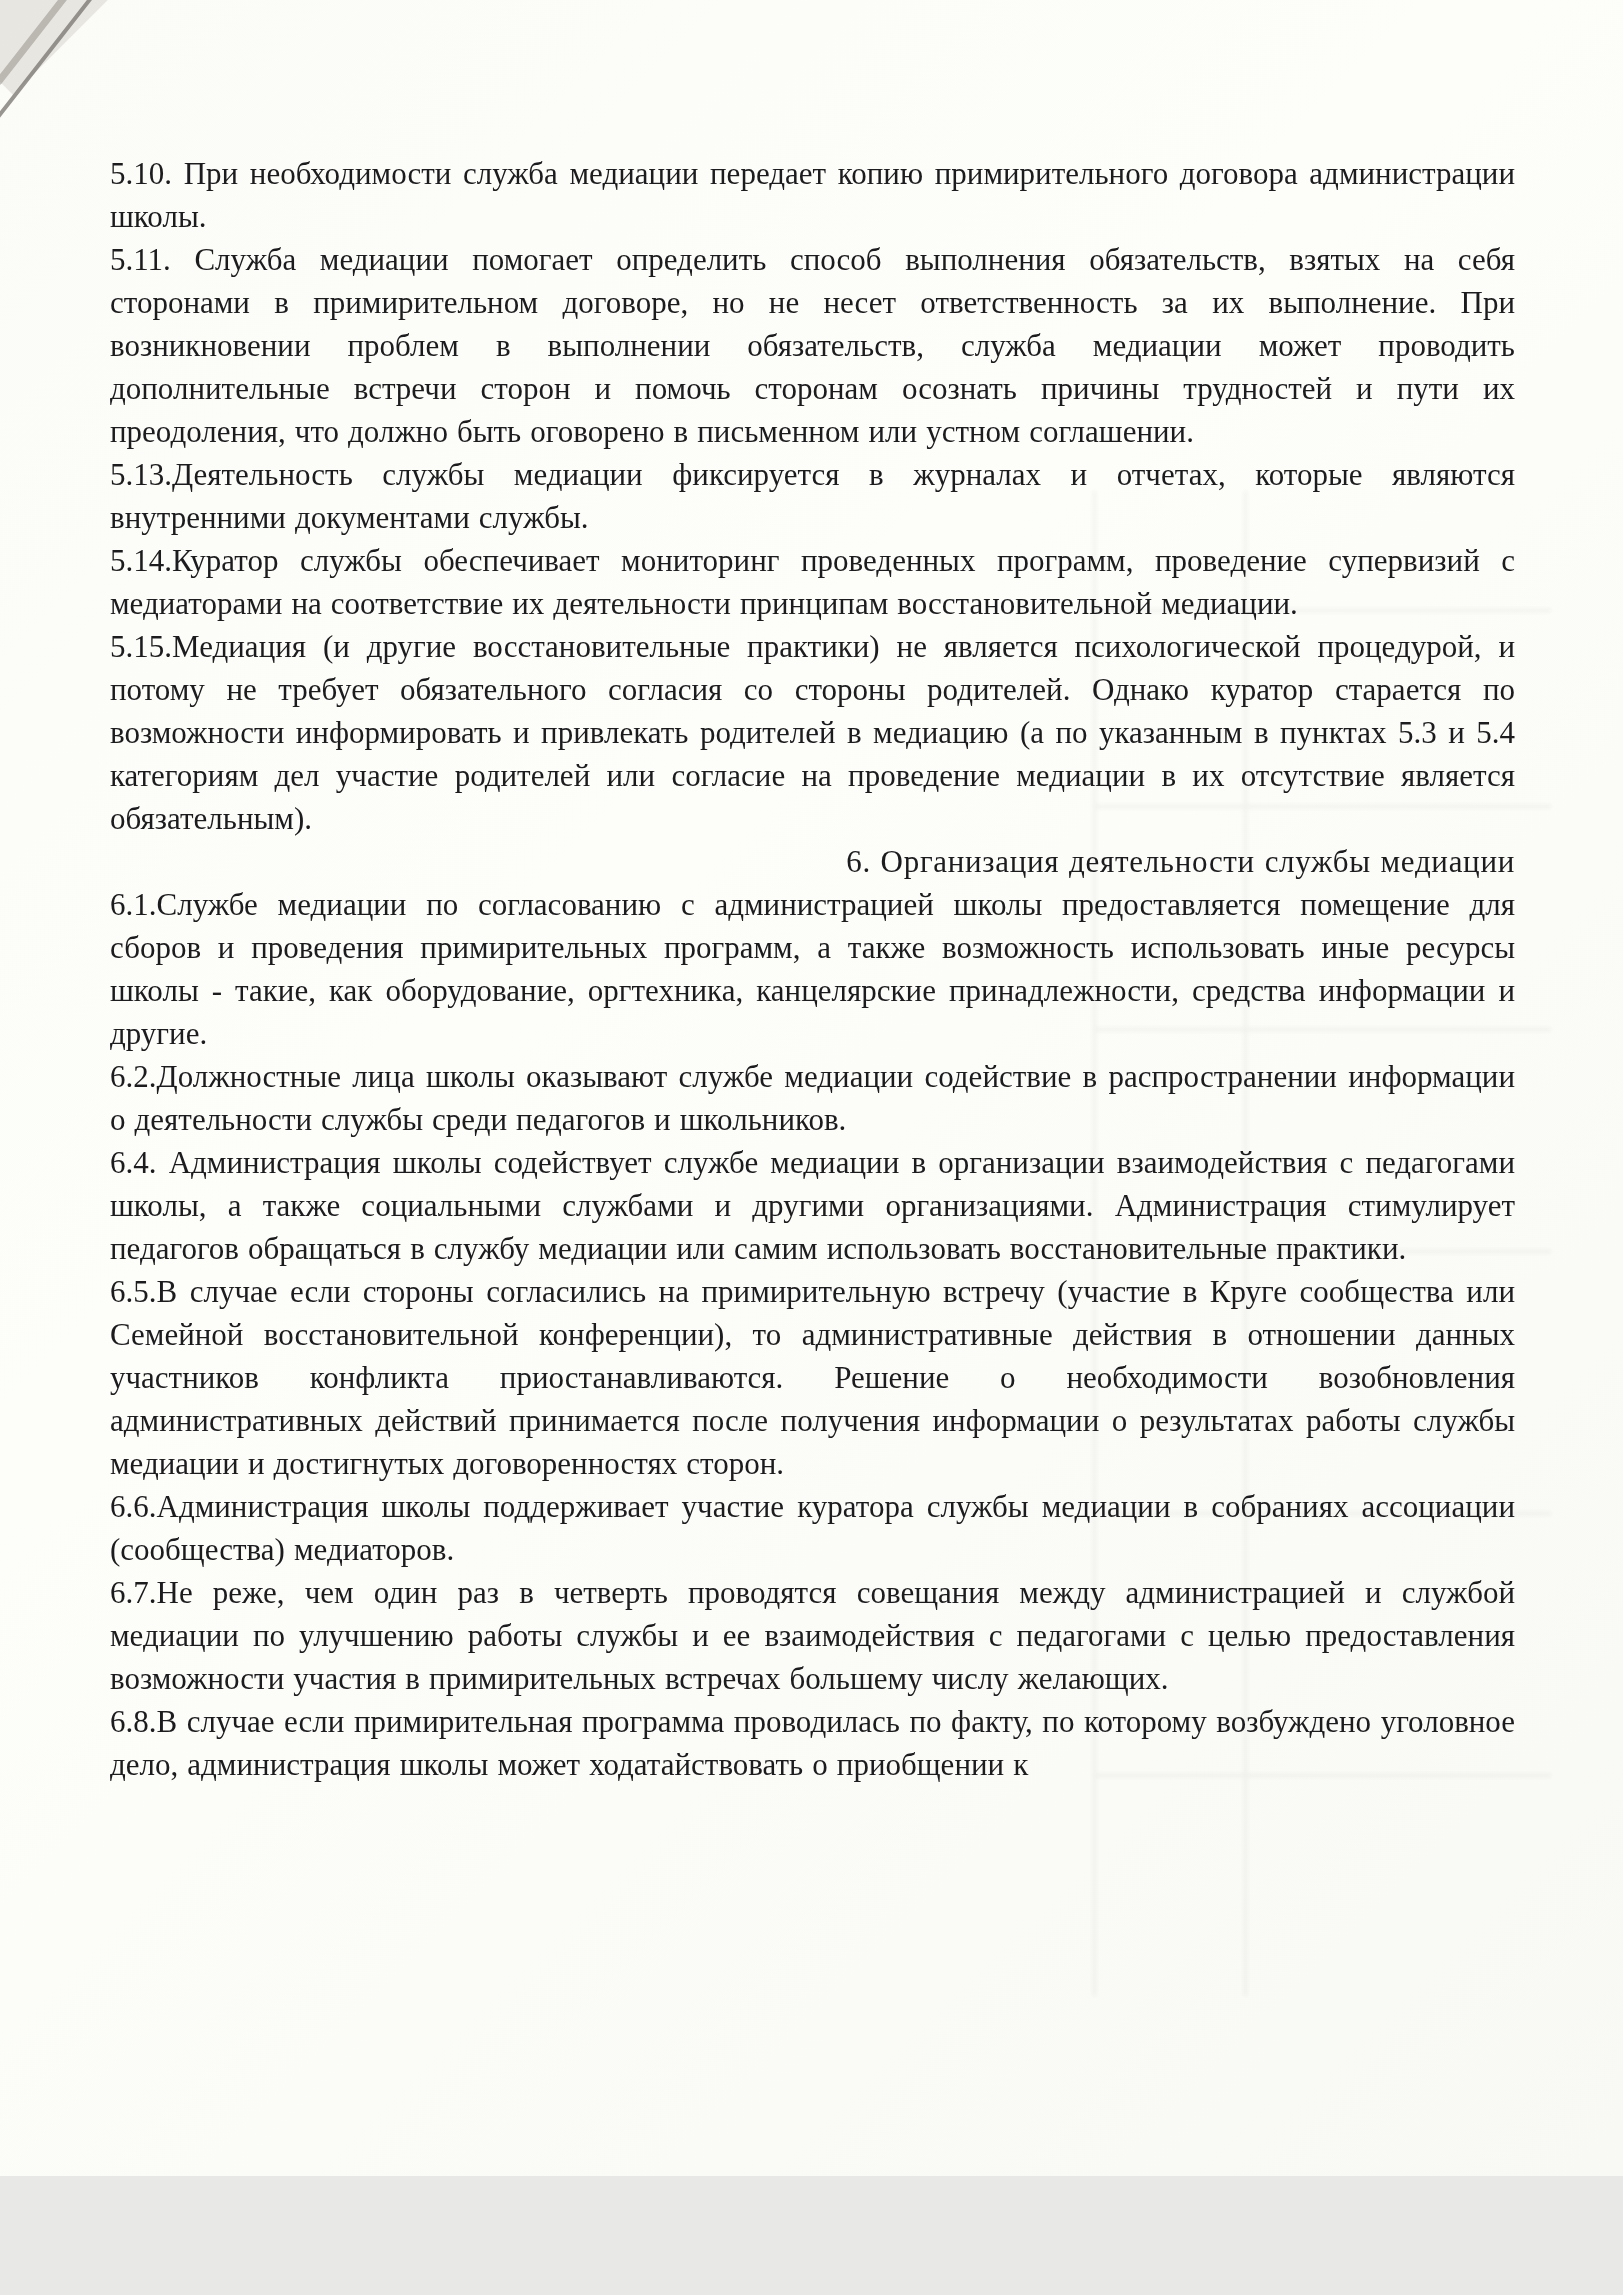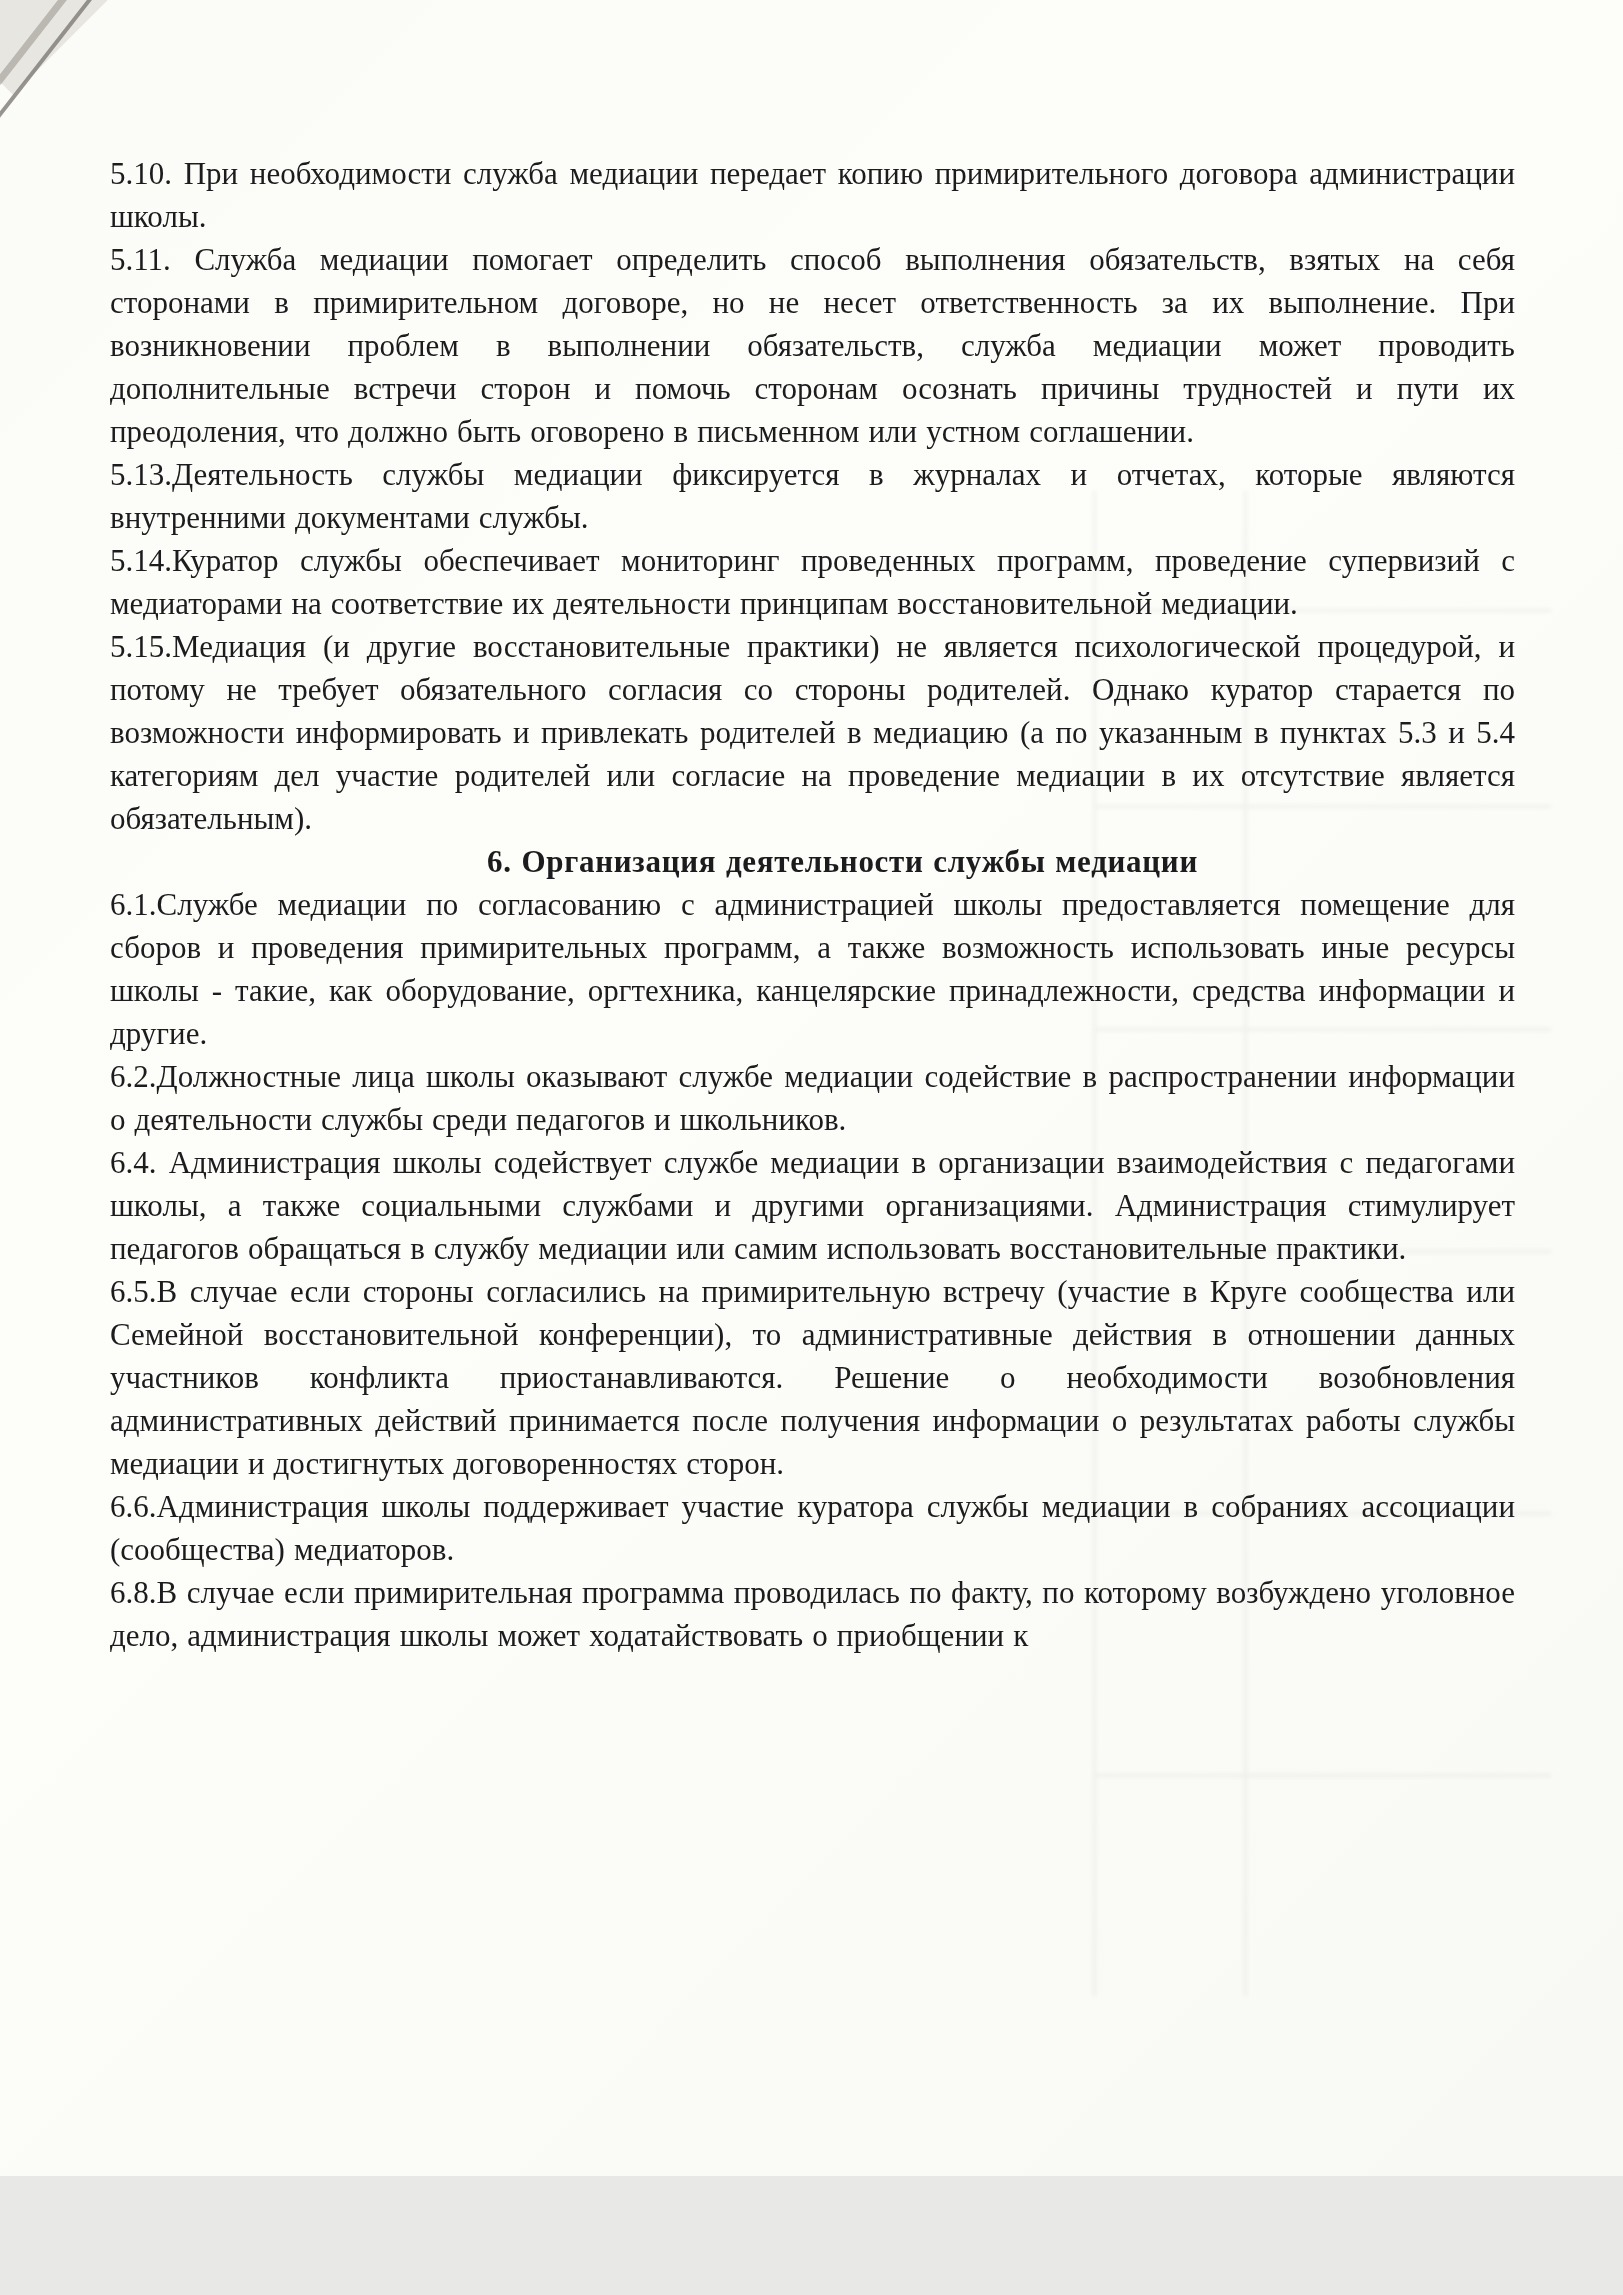--- a/index.html
+++ b/index.html
@@ -87,22 +87,22 @@
     width: 1405px;
     font-size: 31px;
     line-height: 43px;
     text-align: justify;
     word-spacing: 1.3px;
   }
   .content p {
     margin: 0;
   }
   .content p.heading {
-    font-weight: 700;
-    text-align: center;
+    font-weight: 400;
+    text-align: right;
     padding-left: 60px;
     letter-spacing: 0.7px;
   }
 </style>
 </head>
 <body>
 
 <div class="page">
 
   <div class="corner-fold">
@@ -127,17 +127,18 @@
     <p class="body">5.11. Служба медиации помогает определить способ выполнения обязательств, взятых на себя сторонами в примирительном договоре, но не несет ответственность за их выполнение. При возникновении проблем в выполнении обязательств, служба медиации может проводить дополнительные встречи сторон и помочь сторонам осознать причины трудностей и пути их преодоления, что должно быть оговорено в письменном или устном соглашении.</p>
     <p class="body">5.13.Деятельность службы медиации фиксируется в журналах и отчетах, которые являются внутренними документами службы.</p>
     <p class="body">5.14.Куратор службы обеспечивает мониторинг проведенных программ, проведение супервизий с медиаторами на соответствие их деятельности принципам восстановительной медиации.</p>
     <p class="body">5.15.Медиация (и другие восстановительные практики) не является психологической процедурой, и потому не требует обязательного согласия со стороны родителей. Однако куратор старается по возможности информировать и привлекать родителей в медиацию  (а по указанным в пунктах 5.3  и 5.4  категориям дел участие родителей или согласие на проведение медиации в их отсутствие является обязательным).</p>
     <p class="heading">6. Организация деятельности службы медиации</p>
     <p class="body">6.1.Службе медиации по согласованию с администрацией школы предоставляется помещение для сборов и проведения примирительных программ, а также возможность использовать иные ресурсы школы - такие, как оборудование, оргтехника, канцелярские принадлежности, средства информации и другие.</p>
     <p class="body">6.2.Должностные лица школы оказывают службе медиации содействие в распространении информации о деятельности службы среди педагогов и школьников.</p>
     <p class="body">6.4. Администрация школы содействует службе медиации в организации взаимодействия с педагогами школы, а также социальными службами и другими организациями. Администрация стимулирует педагогов обращаться в службу медиации или самим использовать восстановительные практики.</p>
     <p class="body">6.5.В случае если стороны согласились на примирительную встречу (участие в Круге сообщества или Семейной восстановительной конференции), то административные действия в отношении данных участников конфликта приостанавливаются. Решение о необходимости возобновления административных действий принимается после получения информации о результатах работы службы медиации и достигнутых договоренностях сторон.</p>
     <p class="body">6.6.Администрация школы поддерживает участие куратора службы медиации в собраниях ассоциации (сообщества) медиаторов.</p>
+    <p class="body">6.7.Не реже, чем один раз в четверть проводятся совещания между администрацией и службой медиации по улучшению работы службы и ее взаимодействия с педагогами с целью предоставления возможности участия в примирительных встречах большему числу желающих.</p>
     <p class="body">6.8.В случае если примирительная программа проводилась по факту, по которому  возбуждено уголовное дело, администрация школы может ходатайствовать о    приобщении к</p>
   </div>
 
 </div>
 
 
 </body></html>

